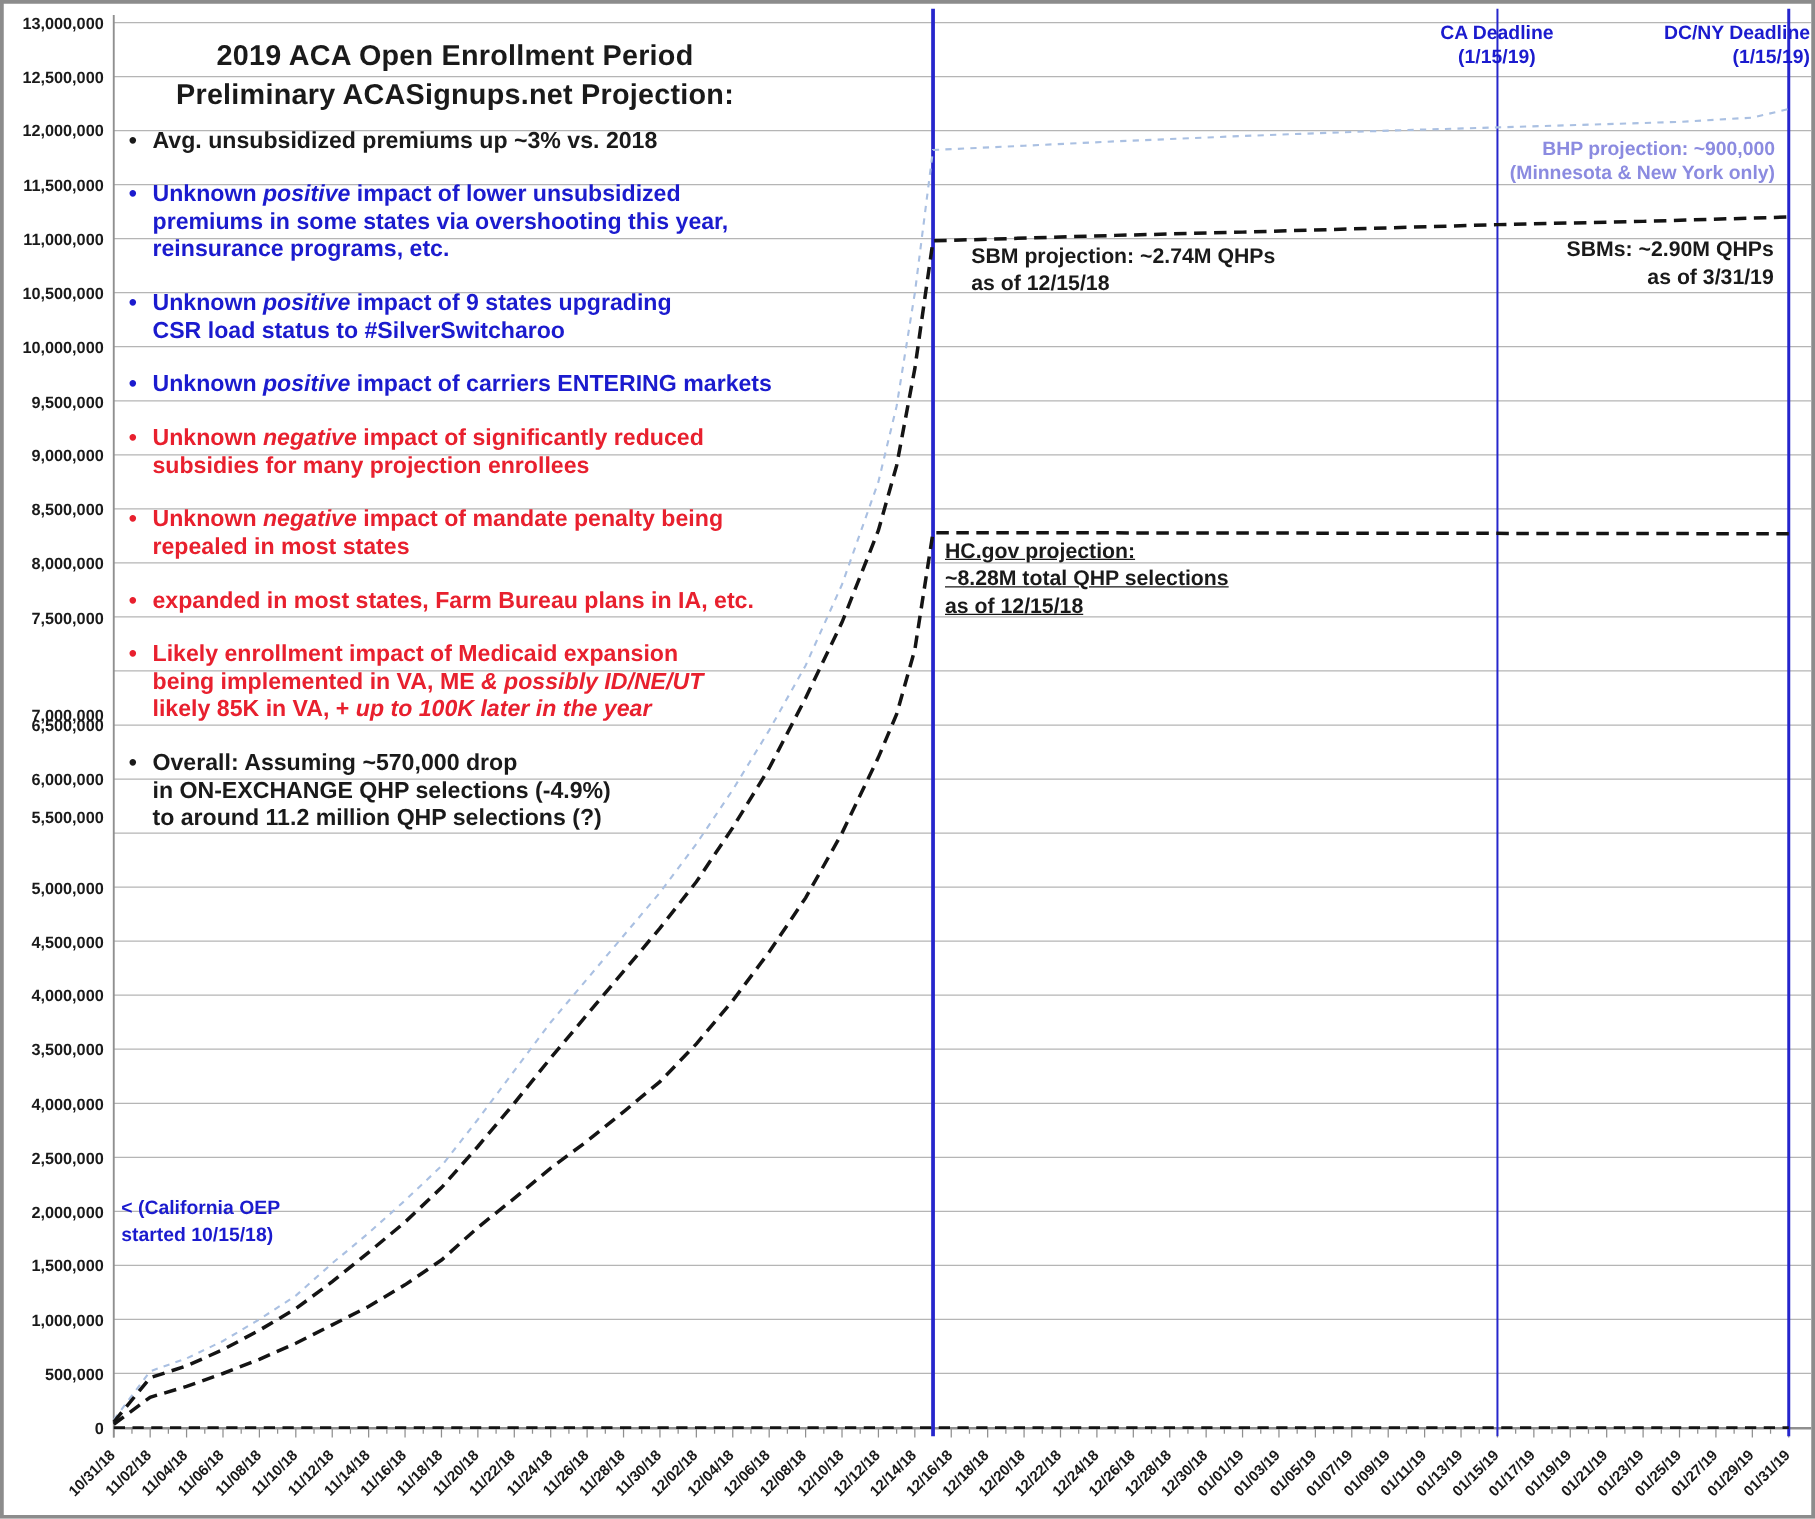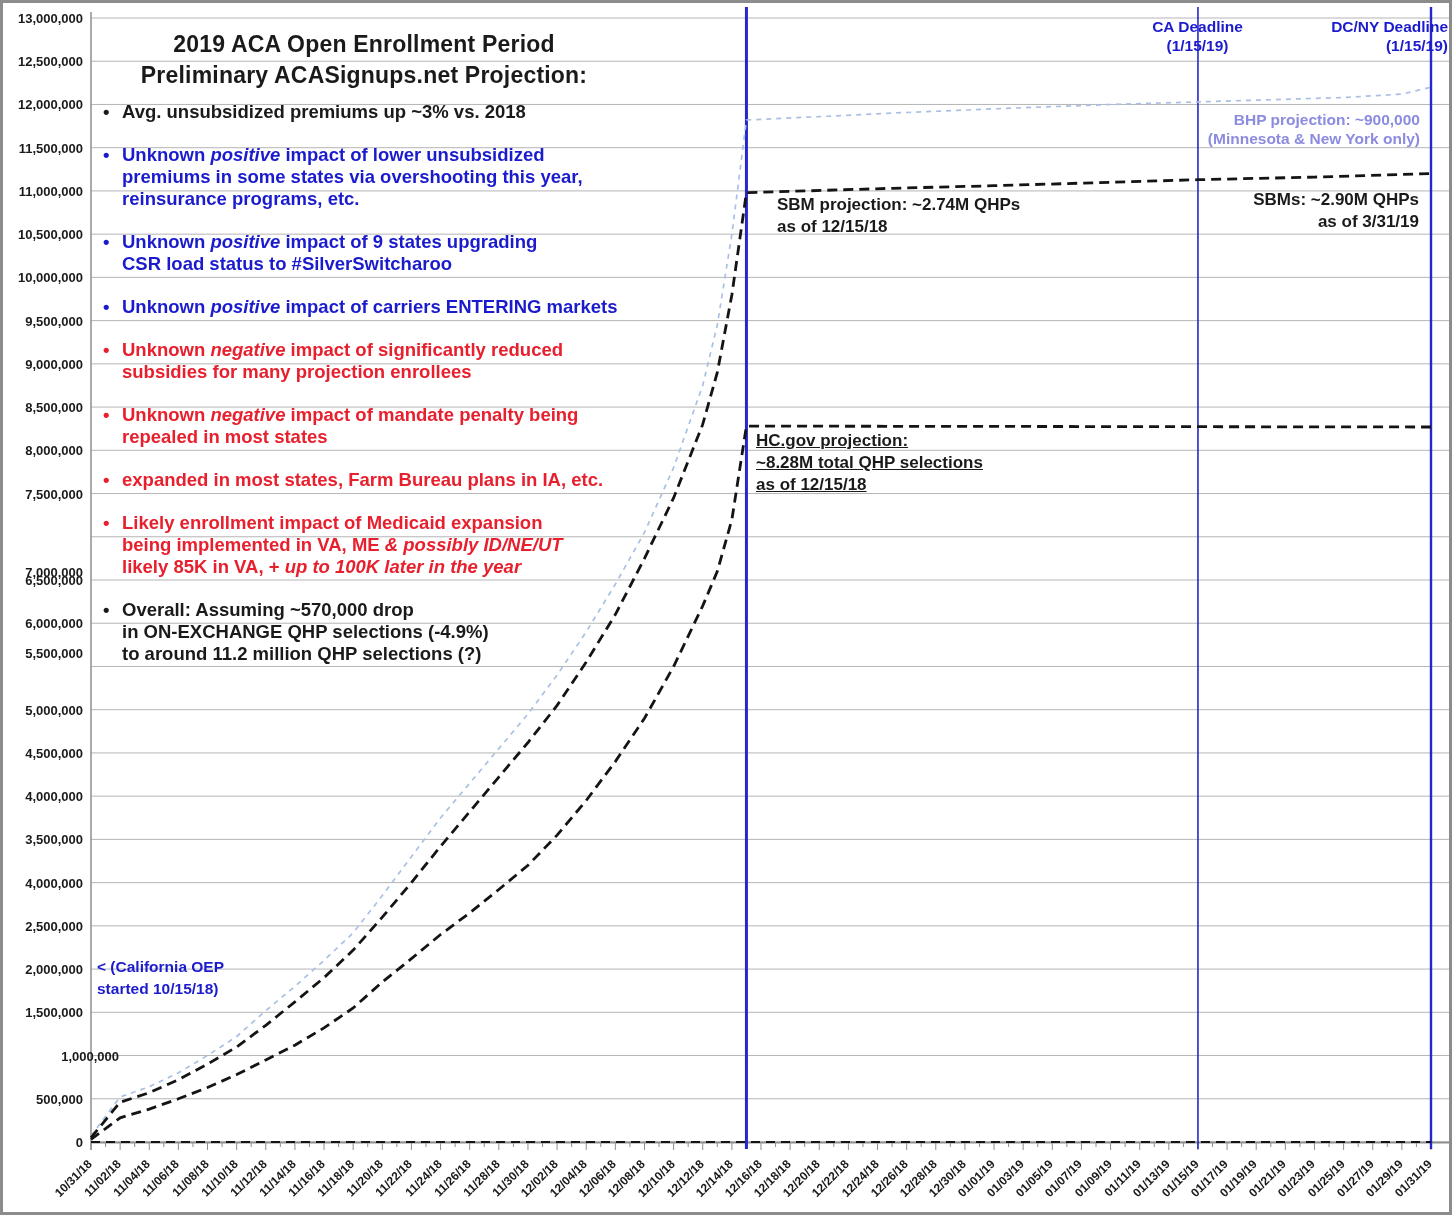--- a/index.html
+++ b/index.html
@@ -231,21 +231,21 @@
       <div class="ytick" style="left: 0px; top: 613.231px;">6,000,000</div>
       <div class="ytick" style="left: 0px; top: 643px;">5,500,000</div>
       <div class="ytick" style="left: 0px; top: 699.692px;">5,000,000</div>
       <div class="ytick" style="left: 0px; top: 742.923px;">4,500,000</div>
       <div class="ytick" style="left: 0px; top: 786.154px;">4,000,000</div>
       <div class="ytick" style="left: 0px; top: 829.385px;">3,500,000</div>
       <div class="ytick" style="left: 0px; top: 872.615px;">4,000,000</div>
       <div class="ytick" style="left: 0px; top: 915.846px;">2,500,000</div>
       <div class="ytick" style="left: 0px; top: 959.077px;">2,000,000</div>
       <div class="ytick" style="left: 0px; top: 1002.31px;">1,500,000</div>
-      <div class="ytick" style="left: 0px; top: 1045.54px; padding-left: 36px;">1,000,000</div>
+      <div class="ytick" style="left: 0px; top: 1045.54px;">1,000,000</div>
       <div class="ytick" style="left: 0px; top: 1088.77px;">500,000</div>
       <div class="ytick" style="left: 0px; top: 1132px;">0</div>
     </div>
   <div id="xlabels">
       <div class="xtick" style="left: 18px; top: 1154px;">10/31/18</div>
       <div class="xtick" style="left: 47.1304px; top: 1154px;">11/02/18</div>
       <div class="xtick" style="left: 76.2609px; top: 1154px;">11/04/18</div>
       <div class="xtick" style="left: 105.391px; top: 1154px;">11/06/18</div>
       <div class="xtick" style="left: 134.522px; top: 1154px;">11/08/18</div>
       <div class="xtick" style="left: 163.652px; top: 1154px;">11/10/18</div>

